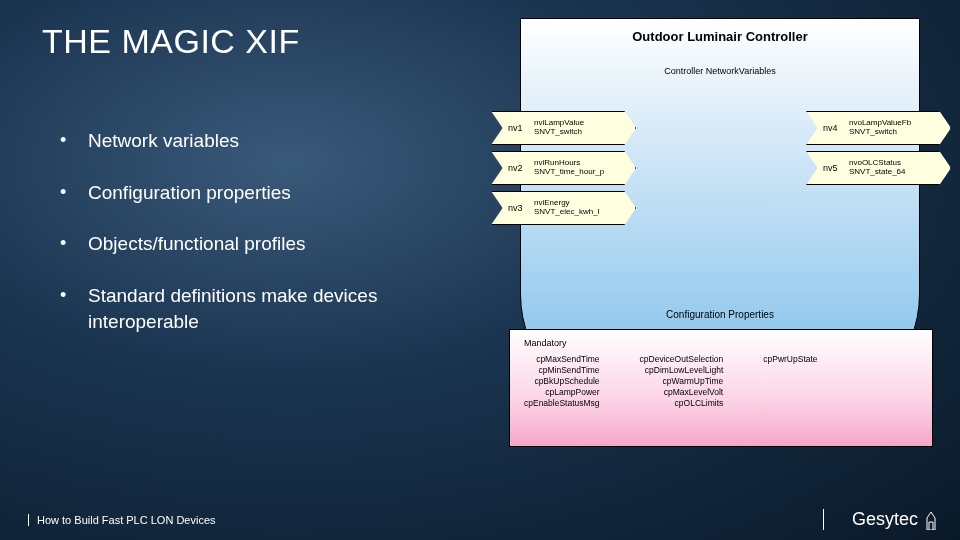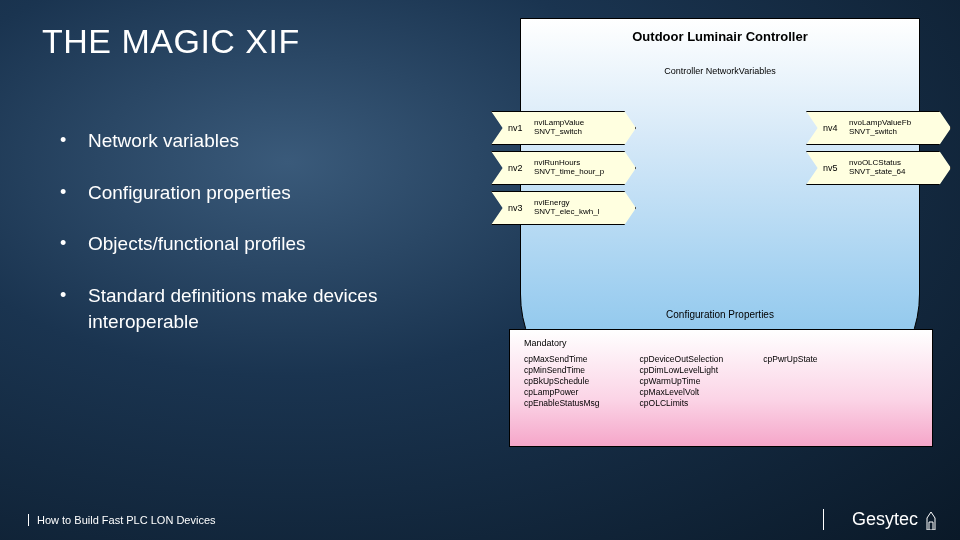--- a/index.html
+++ b/index.html
@@ -148,20 +148,21 @@
     margin-bottom: 6px;
   }
   .cp-cols {
     display: flex;
     gap: 40px;
   }
   .cp-col {
     display: flex;
     flex-direction: column;
     gap: 1px;
+    align-items: flex-end;
   }
 </style>
 </head>
 <body>
 
 <div class="title">THE MAGIC XIF</div>
 
 <ul class="bullets">
   <li>Network variables</li>
   <li>Configuration properties</li>

